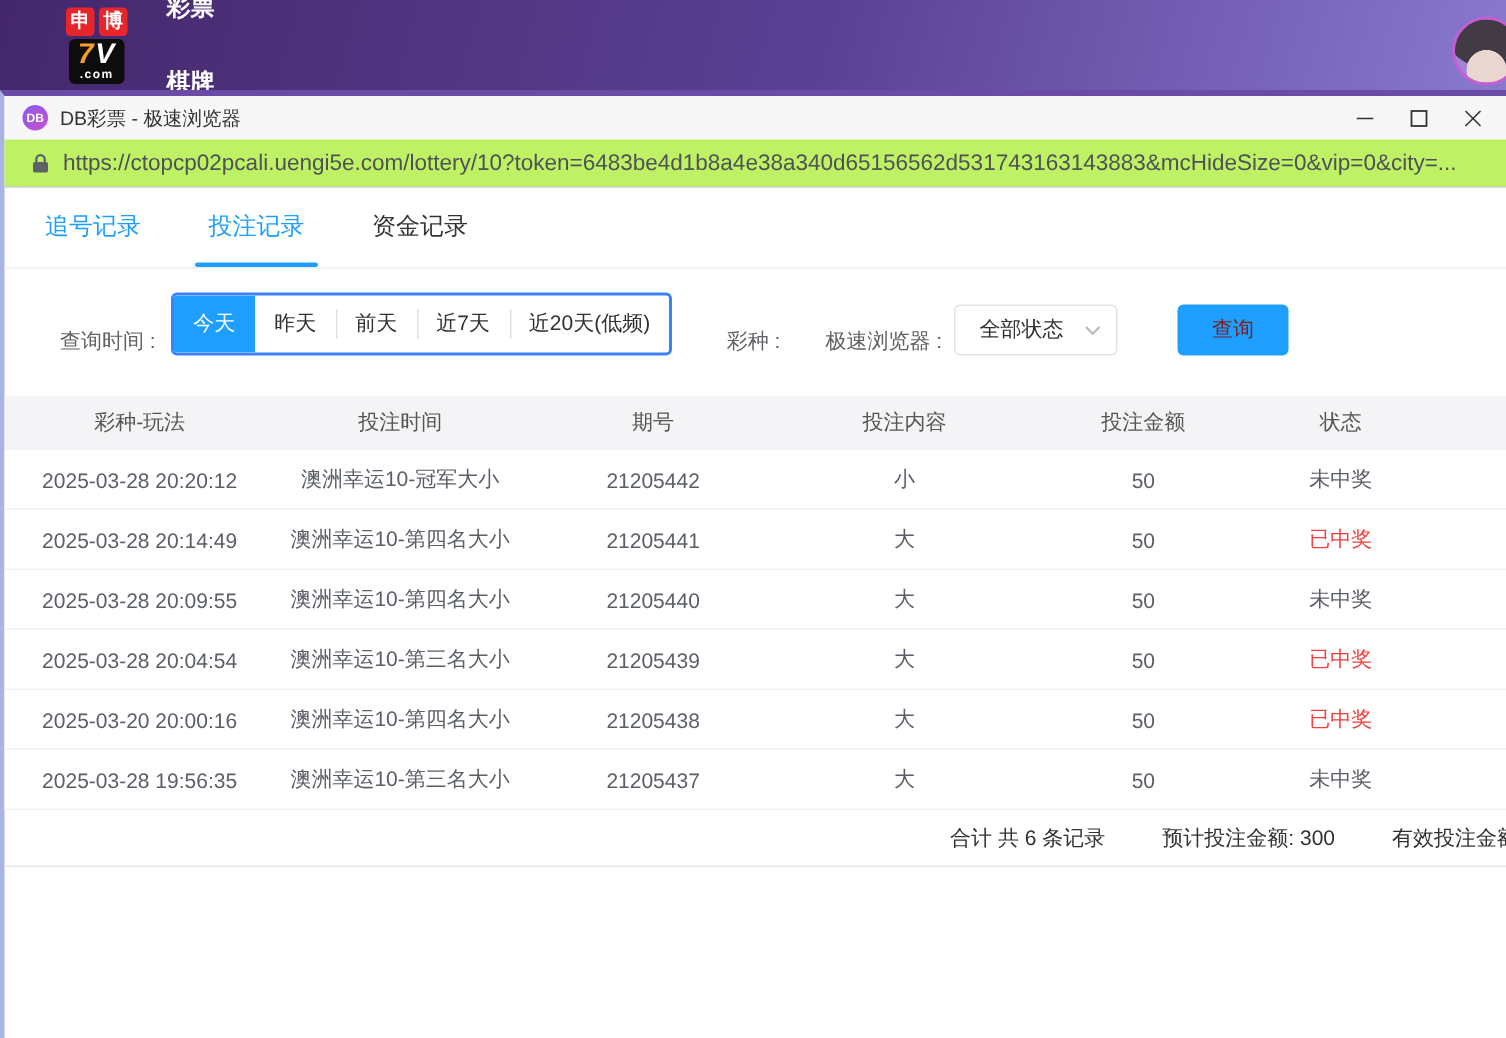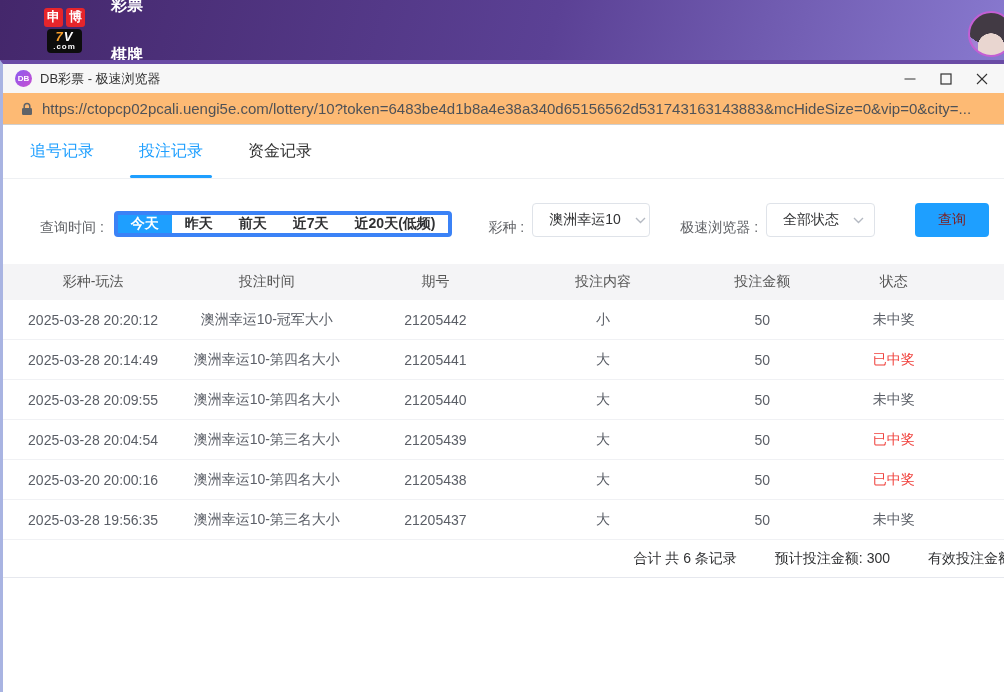--- a/index.html
+++ b/index.html
@@ -8,21 +8,21 @@
 
   
   .banner { height:60px; position:relative; overflow:hidden;
     background:linear-gradient(105deg,#44276b 0%,#5b4195 55%,#8879cf 100%);
     display:flex; align-items:center; padding-left:44px; }
   .logo { display:flex; flex-direction:column; align-items:center; margin-right:26px; cursor:pointer; }
   .logo-badges { display:flex; gap:3px; }
   .badge { width:19px; height:19px; background:#e7252b; color:#fff; font-size:13px; font-weight:bold;
     display:flex; align-items:center; justify-content:center; border-radius:3px; }
   .logo-box { background:#0d0d0d; border-radius:4px; margin-top:2px; padding:1px 6px 2px; text-align:center; line-height:1; }
-  .logo-big { font-size:13px; font-weight:bold; font-style:italic; color:#fff; letter-spacing:1px; }
+  .logo-big { font-size:19px; font-weight:bold; font-style:italic; color:#fff; letter-spacing:1px; }
   .logo-big .seven { color:#f59e2c; }
   .logo-com { font-size:8px; color:#fff; font-weight:bold; letter-spacing:1px; }
   .nav { display:flex; gap:29px;flex-direction:column; }
   .nav-item { color:#fff; font-size:16px; font-weight:bold; cursor:pointer; white-space:nowrap; }
   .nav-item.gold { color:var(--gold); }
   .avatar { position:absolute; right:-10px; top:11px; width:46px; height:46px; border-radius:50%;
     border:2px solid #c35fd4; cursor:pointer;
     background:
       radial-gradient(circle at 50% 80%, #e9d6d0 0 33%, rgba(0,0,0,0) 34%),
       radial-gradient(ellipse 62% 50% at 50% 26%, #423a44 0 99%, rgba(0,0,0,0) 100%),
@@ -30,35 +30,35 @@
 
   
   .browser { height:632px; border-top:4px solid #6a4ba5; border-left:3px solid #a9b4e2; background:#fff; }
   .titlebar { height:29px; background:#f7f7f7; display:flex; align-items:center; padding:0 4px 0 12px; }
   .app-icon { width:17px; height:17px; border-radius:50%; background:linear-gradient(135deg,#8a5cf0,#c94fd0);
     color:#fff; font-size:8px; font-weight:bold; display:flex; align-items:center; justify-content:center;
     margin-right:8px; flex:none;text-align:center; }
   .win-title { font-size:13px; color:#333; flex:1; white-space:nowrap; }
   .controls { display:flex; }
   .ctrl { width:36px; height:27px; display:flex; align-items:center; justify-content:center; cursor:pointer; }
-  .urlbar { height:32px; background:#fdba74; display:flex; align-items:center; gap:9px;
+  .urlbar { height:32px; background:#bef264; display:flex; align-items:center; gap:9px;
     padding-left:18px; border-bottom:1px solid #cfcfcf; cursor:text; }
   .url-text { font-size:15px; color:#4f5257; white-space:nowrap; overflow:hidden; }
 
   
   .tabbar { display:flex; gap:45px; padding-left:27px; height:54px; align-items:center; border-bottom:1px solid #eef0f3; }
   .tab { font-size:16px; color:#333; position:relative; cursor:pointer; height:100%; display:flex; align-items:center; }
   .tab.blue { color:var(--accent); }
   .tab.active::after { content:""; position:absolute; left:-9px; right:-9px; bottom:0; height:3px;
     border-radius:2px; background:var(--accent); }
 
   
   .filters { display:flex; align-items:flex-end; padding-left:37px; margin-top:24px; height:34px; }
   .flabel { font-size:14px; color:#606266; white-space:nowrap; }
-  .segmented { display:flex; border:4px solid #3b82f6; border-radius:4px; margin-left:10px; height:26px; overflow:hidden;font-weight:bold; }
+  .segmented { display:flex; border:2px solid #3b82f6; border-radius:4px; margin-left:10px; height:42px; overflow:hidden; }
   .seg { padding:0 13px; font-size:14px; color:#303133; display:flex; align-items:center; cursor:pointer; position:relative; white-space:nowrap; }
   .seg + .seg::before { content:""; position:absolute; left:0; top:9px; bottom:9px; width:1px; background:#dfe2e8; }
   .seg.selected { background:var(--accent); color:#fff; }
   .seg.selected + .seg::before { display:none; }
   .lottery-label { margin-left:36px; }
   .status-label { margin-left:30px; }
   .select { height:34px; border:1px solid #dfe3e9; border-radius:4px; background:#fff; display:flex; align-items:center;
     padding:0 10px 0 16px; font-size:14px; color:#303133; cursor:pointer; margin-left:8px; gap:14px; white-space:nowrap; }
   .select .chev { display:flex; }
   .search-btn { height:34px; width:74px; background:var(--accent); color:#7f1d1d; border:none; border-radius:4px;
@@ -149,28 +149,20 @@
     <span class="flabel">查询时间 :</span>
     <div class="segmented">
         <div class="seg selected">今天</div>
         <div class="seg">昨天</div>
         <div class="seg">前天</div>
         <div class="seg">近7天</div>
         <div class="seg">近20天(低频)</div>
       </div>
 
     <span class="flabel lottery-label">彩种 :</span>
-    <div class="select" style="width:118px;">
-      <span>澳洲幸运10</span>
-      <span class="chev">
-        <svg width="11" height="7" viewBox="0 0 11 7">
-            <polyline points="1,1 5.5,5.5 10,1" fill="none" stroke="#b4b9c2" stroke-width="1.4"></polyline>
-          </svg>
-      </span>
-    </div>
 
     <span class="flabel status-label">极速浏览器 :</span>
     <div class="select">
       <span>全部状态</span>
       <span class="chev">
         <svg width="11" height="7" viewBox="0 0 11 7">
             <polyline points="1,1 5.5,5.5 10,1" fill="none" stroke="#b4b9c2" stroke-width="1.4"></polyline>
           </svg>
       </span>
     </div>

